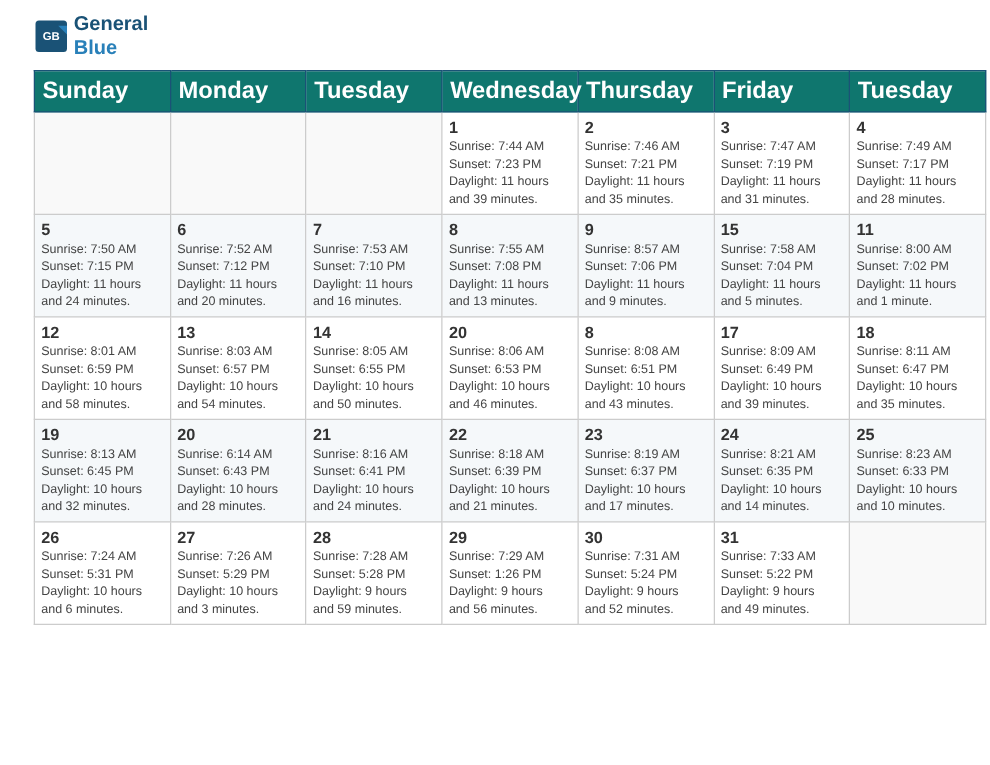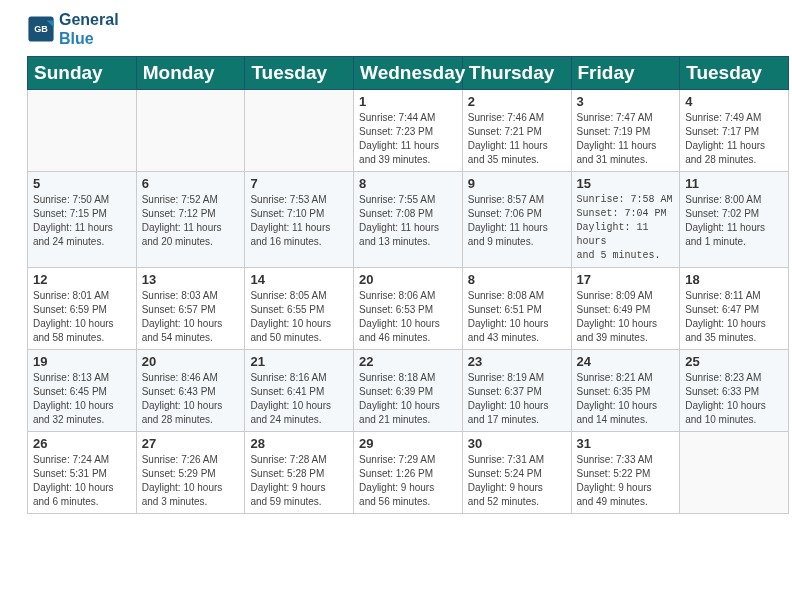--- a/index.html
+++ b/index.html
@@ -185,21 +185,21 @@
           </td>
           <td>
             <div class="day-num">9</div>
             <div class="day-info" style="white-space: pre-line;">Sunrise: 8:57 AM
 Sunset: 7:06 PM
 Daylight: 11 hours
 and 9 minutes.</div>
           </td>
           <td>
             <div class="day-num">15</div>
-            <div class="day-info" style="white-space: pre-line; font-family: Liberation Mono, monospace;">Sunrise: 7:58 AM
+            <div class="day-info" style="white-space: pre-line;">Sunrise: 7:58 AM
 Sunset: 7:04 PM
 Daylight: 11 hours
 and 5 minutes.</div>
           </td>
           <td>
             <div class="day-num">11</div>
             <div class="day-info" style="white-space: pre-line;">Sunrise: 8:00 AM
 Sunset: 7:02 PM
 Daylight: 11 hours
 and 1 minute.</div>
@@ -259,21 +259,21 @@
         <tr class="row-alt">
           <td>
             <div class="day-num">19</div>
             <div class="day-info" style="white-space: pre-line;">Sunrise: 8:13 AM
 Sunset: 6:45 PM
 Daylight: 10 hours
 and 32 minutes.</div>
           </td>
           <td>
             <div class="day-num">20</div>
-            <div class="day-info" style="white-space: pre-line;">Sunrise: 8:46 AM
+            <div class="day-info" style="white-space: pre-line;">Sunrise: 6:14 AM
 Sunset: 6:43 PM
 Daylight: 10 hours
 and 28 minutes.</div>
           </td>
           <td>
             <div class="day-num">21</div>
             <div class="day-info" style="white-space: pre-line;">Sunrise: 8:16 AM
 Sunset: 6:41 PM
 Daylight: 10 hours
 and 24 minutes.</div>

